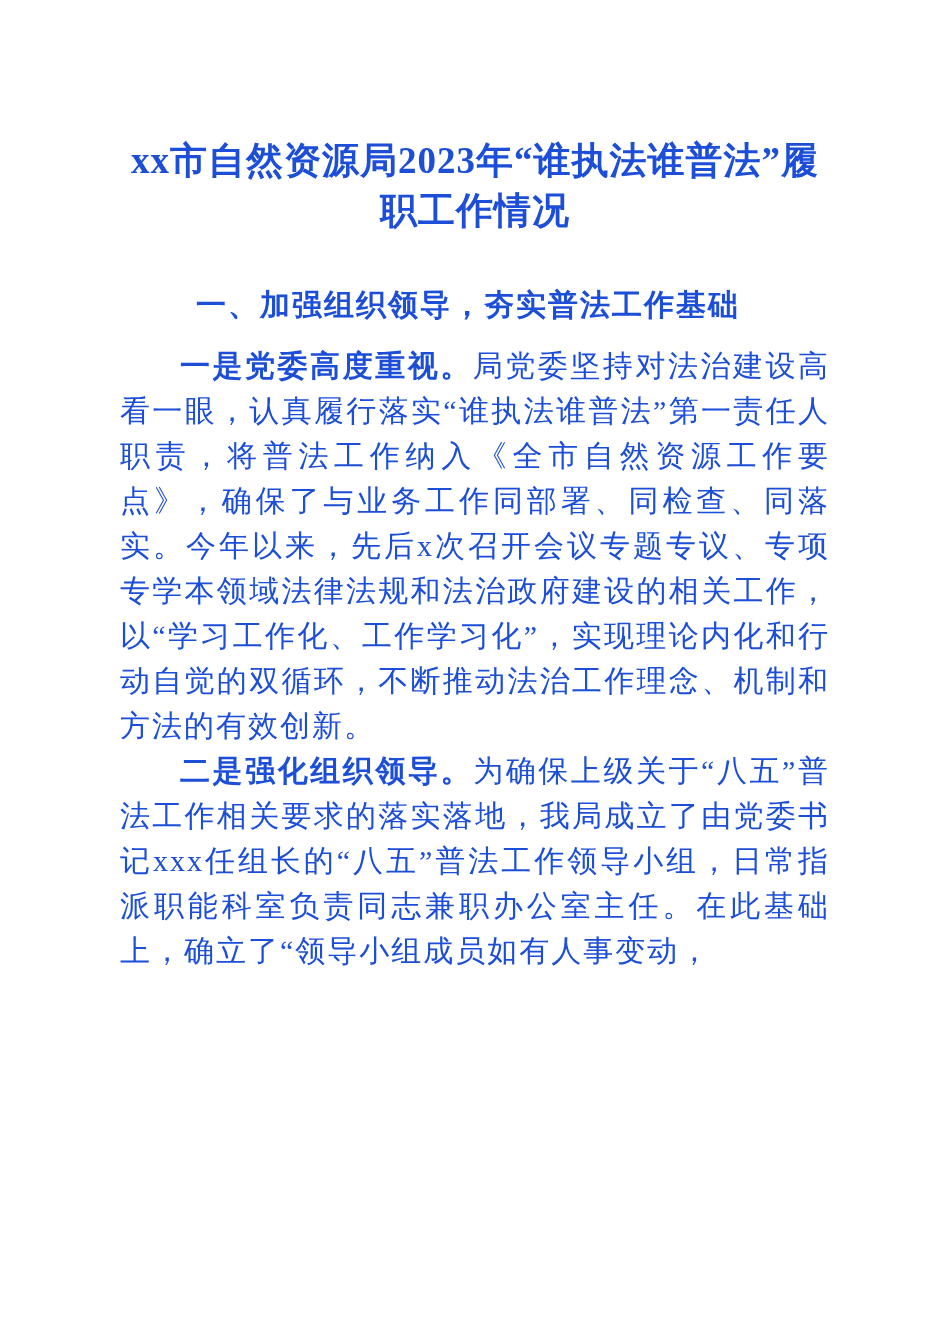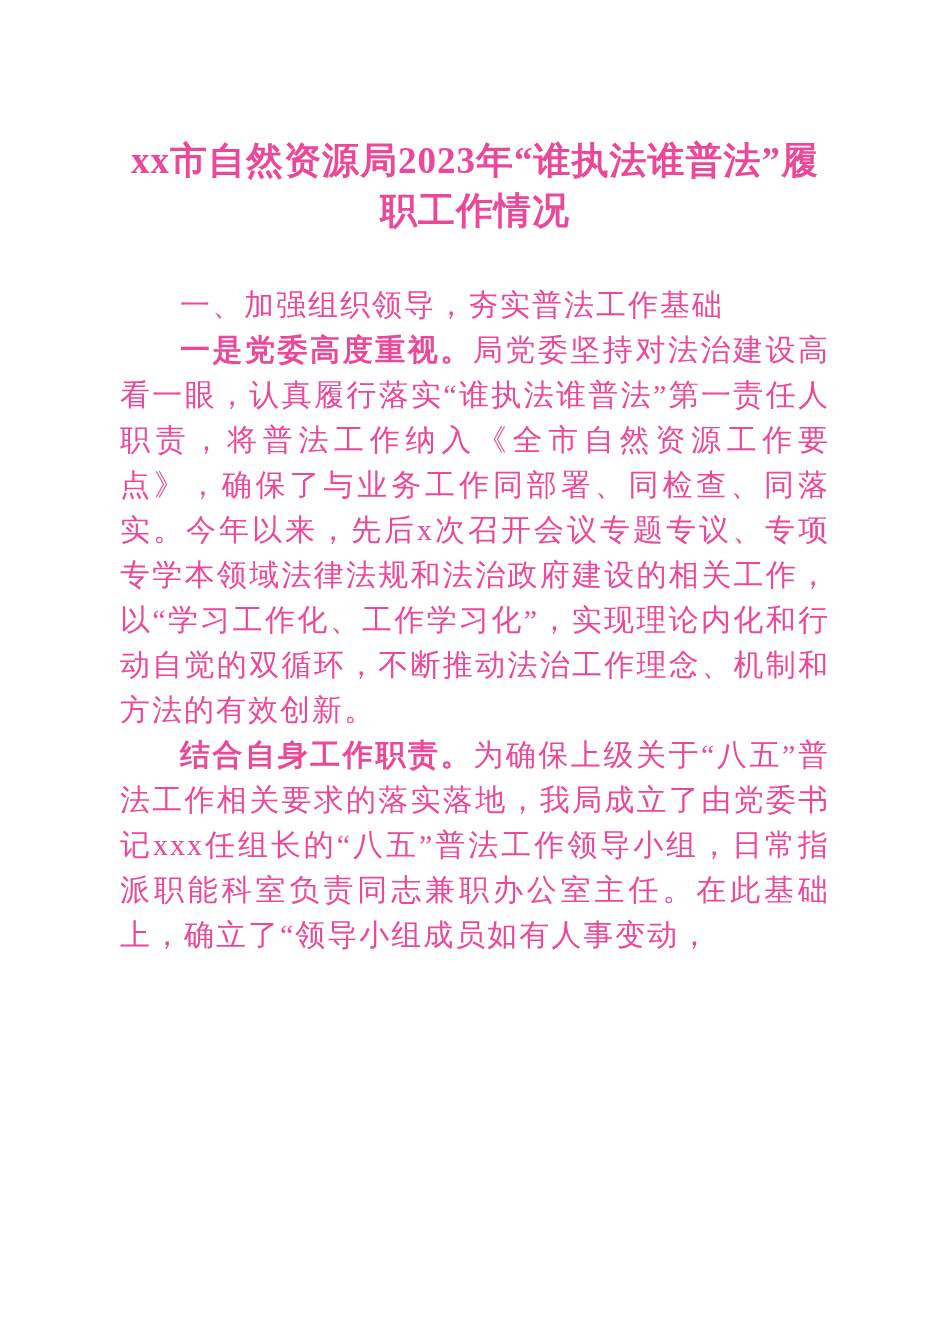--- a/index.html
+++ b/index.html
@@ -10,21 +10,21 @@
   .page {
     position: relative;
     width: 950px;
     height: 1344px;
     margin: 0 auto;
     background: #ffffff;
     overflow: hidden;
     box-sizing: border-box;
     padding: 118px 120px 30px 120px;
     font-family: "Liberation Serif", "DejaVu Serif", serif;
-    color: #ec4899;
+    color: #1d4ed8;
   }
   .doc-title {
     font-size: 37px;
     font-weight: bold;
     line-height: 1.35;
     text-align: center;
     letter-spacing: 1px;
     margin: 18px 10px 46px 10px;
   }
   .doc-body {
@@ -35,36 +35,36 @@
   }
   .para {
     text-indent: 2em;
     margin: 0;
   }
   .para .lead {
     font-weight: bold;
     font-family: Liberation Serif, serif;
   }
   .heading {
-    font-weight: normal;
+    font-weight: bold;
     text-indent: 2em;
-    margin: 0;
+    margin: 16px;
   }
 </style>
 </head>
 <body>
 
 <div class="page">
   <h1 class="doc-title">xx市自然资源局2023年“谁执法谁普法”履职工作情况</h1>
 
   <div class="doc-body">
 
     <p class="heading">一、加强组织领导，夯实普法工作基础</p>
 
     <p class="para">
       <span class="lead">一是党委高度重视。</span><span>局党委坚持对法治建设高看一眼，认真履行落实“谁执法谁普法”第一责任人职责，将普法工作纳入《全市自然资源工作要点》，确保了与业务工作同部署、同检查、同落实。今年以来，先后x次召开会议专题专议、专项专学本领域法律法规和法治政府建设的相关工作，以“学习工作化、工作学习化”，实现理论内化和行动自觉的双循环，不断推动法治工作理念、机制和方法的有效创新。</span>
     </p>
 
     <p class="para">
-      <span class="lead">结合自身工作职责。</span><span>为确保上级关于“八五”普法工作相关要求的落实落地，我局成立了由党委书记xxx任组长的“八五”普法工作领导小组，日常指派职能科室负责同志兼职办公室主任。在此基础上，确立了“领导小组成员如有人事变动，</span>
+      <span class="lead">二是强化组织领导。</span><span>为确保上级关于“八五”普法工作相关要求的落实落地，我局成立了由党委书记xxx任组长的“八五”普法工作领导小组，日常指派职能科室负责同志兼职办公室主任。在此基础上，确立了“领导小组成员如有人事变动，</span>
     </p>
   </div>
 </div>
 
 </body></html>

